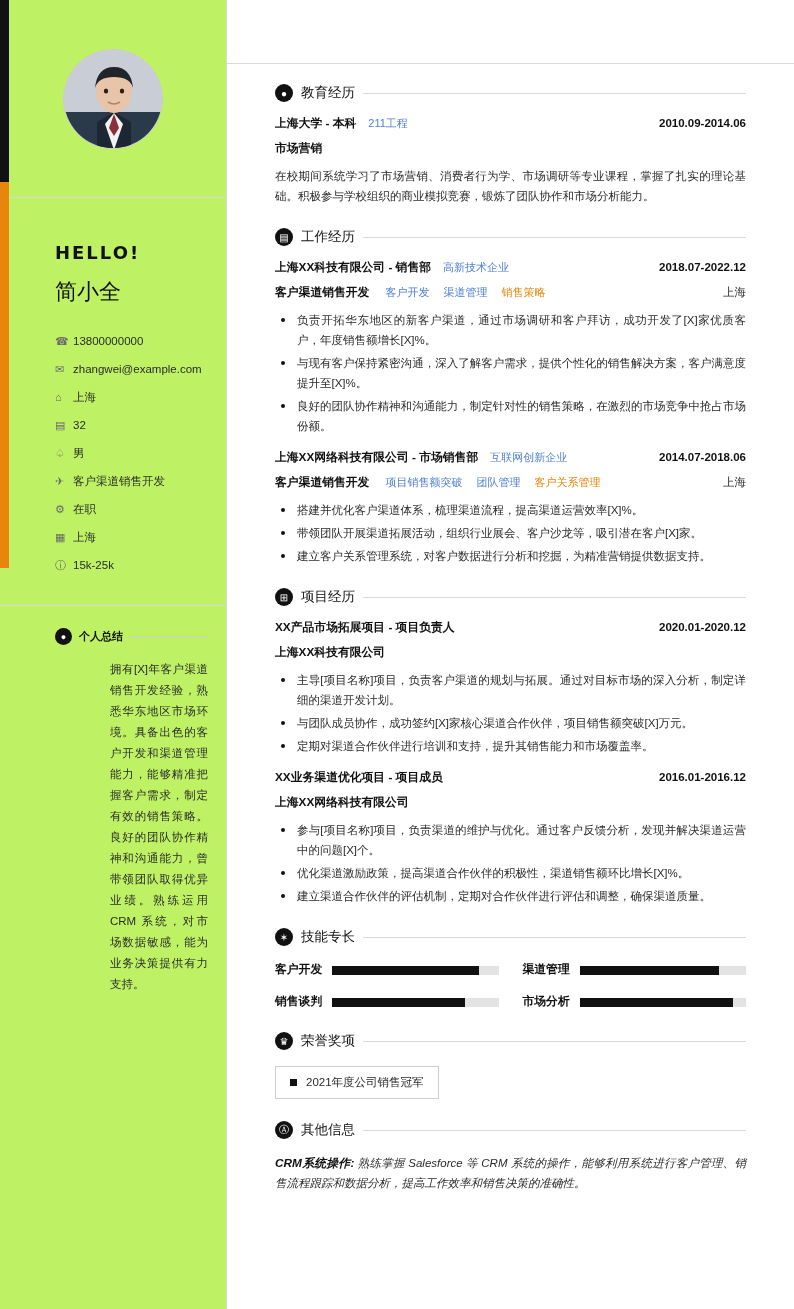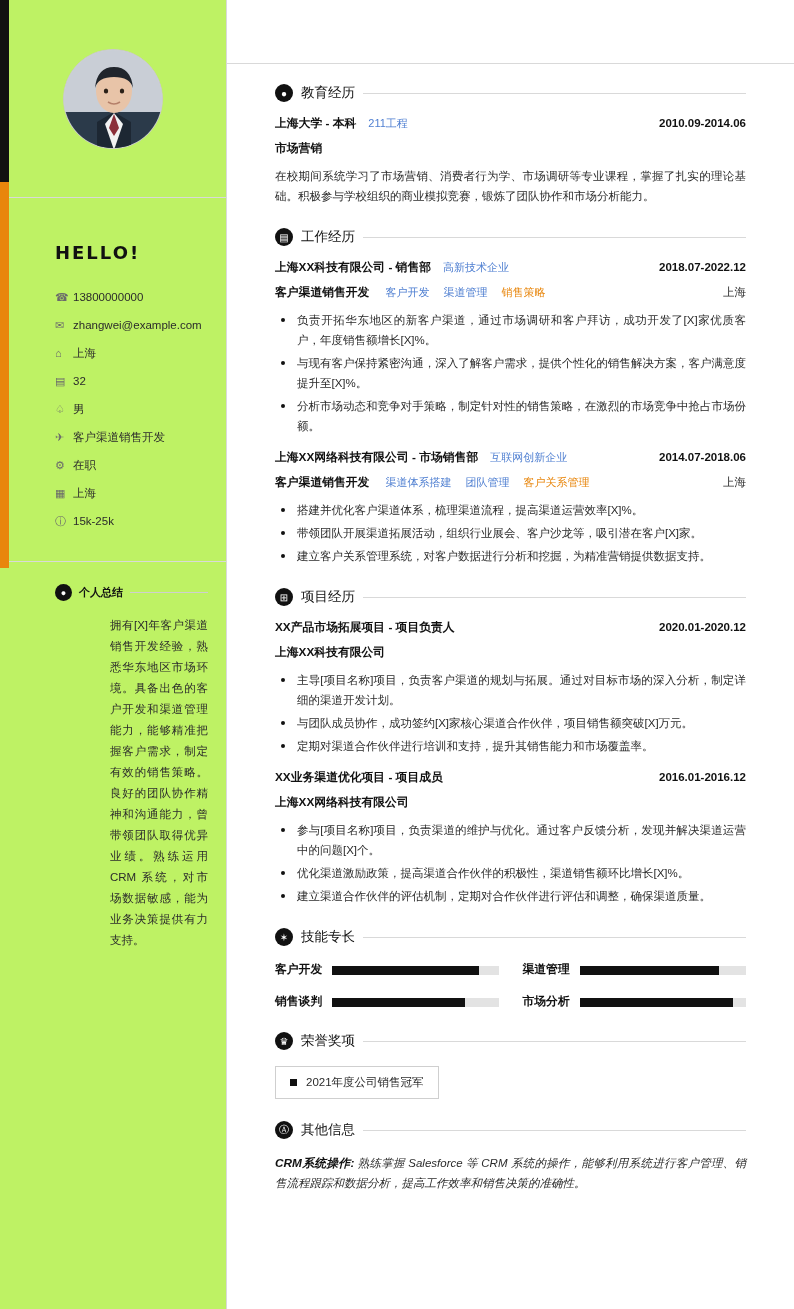--- a/index.html
+++ b/index.html
@@ -320,20 +320,21 @@
           <ellipse cx="50" cy="41" rx="18" ry="22" fill="#e8c4a8"></ellipse>
           <path d="M31 38 q2 -21 19 -21 q17 0 19 21 q-3 -11 -19 -11 q-16 0 -19 11 Z" fill="#20252c"></path>
           <ellipse cx="42" cy="41" rx="2.2" ry="2.6" fill="#2b2118"></ellipse>
           <ellipse cx="58" cy="41" rx="2.2" ry="2.6" fill="#2b2118"></ellipse>
           <path d="M44 52 q6 4 12 0" stroke="#b5806a" stroke-width="1.6" fill="none"></path>
         </svg>
       </div>
     </div>
 
     <div class="hello">HELLO!</div>
+    <div class="name">简小全</div>
 
     <div class="contact">
       <div class="contact-row">
         <span class="ic">☎</span>
         <span>13800000000</span>
       </div>
       <div class="contact-row">
         <span class="ic">✉</span>
         <span>zhangwei@example.com</span>
       </div>
@@ -420,34 +421,34 @@
             <span class="chips">
               <span class="chip blue">客户开发</span>
               <span class="chip blue">渠道管理</span>
               <span class="chip orange">销售策略</span>
             </span>
             <span class="entry-loc">上海</span>
           </div>
           <ul class="bullets">
             <li>负责开拓华东地区的新客户渠道，通过市场调研和客户拜访，成功开发了[X]家优质客户，年度销售额增长[X]%。</li>
             <li>与现有客户保持紧密沟通，深入了解客户需求，提供个性化的销售解决方案，客户满意度提升至[X]%。</li>
-            <li>分析市场动态和竞争对手策略，制定针对性的销售策略，在激烈的市场竞争中抢占市场份额。</li>
+            <li>良好的团队协作精神和沟通能力，制定针对性的销售策略，在激烈的市场竞争中抢占市场份额。</li>
           </ul>
         </div>
 
         <div class="entry">
           <div class="entry-row1">
             <span class="entry-title">上海XX网络科技有限公司 - 市场销售部</span>
             <span class="entry-tag">互联网创新企业</span>
             <span class="entry-date">2014.07-2018.06</span>
           </div>
           <div class="entry-row2">
             <span class="entry-sub">客户渠道销售开发</span>
             <span class="chips">
-              <span class="chip blue">渠道体系搭建</span>
+              <span class="chip blue">项目销售额突破</span>
               <span class="chip blue">团队管理</span>
               <span class="chip orange">客户关系管理</span>
             </span>
             <span class="entry-loc">上海</span>
           </div>
           <ul class="bullets">
             <li>搭建并优化客户渠道体系，梳理渠道流程，提高渠道运营效率[X]%。</li>
             <li>带领团队开展渠道拓展活动，组织行业展会、客户沙龙等，吸引潜在客户[X]家。</li>
             <li>建立客户关系管理系统，对客户数据进行分析和挖掘，为精准营销提供数据支持。</li>
           </ul>

